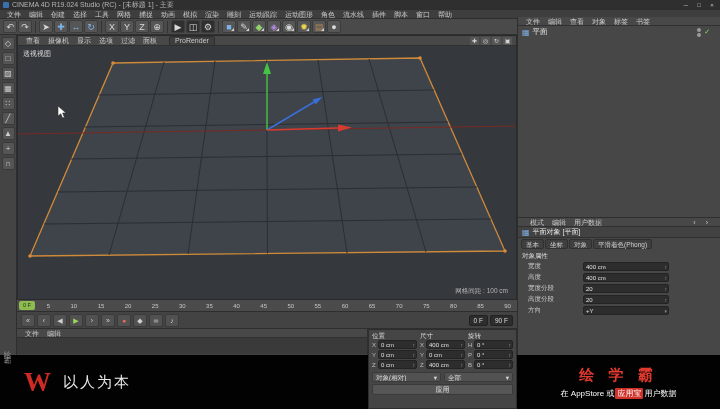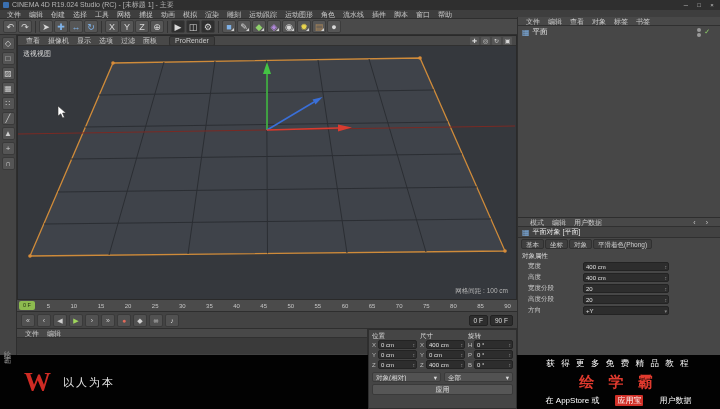--- a/index.html
+++ b/index.html
@@ -74,27 +74,27 @@
   .am-tab{padding:0 4px;font-size:6.5px;line-height:9px;background:#3f3f3f;border:1px solid #303030;border-radius:2px;color:#ccc;white-space:nowrap}
   .am-section{font-size:6.5px;color:#ddd;padding:2px 4px;height:11px}
   .am-row{display:flex;align-items:center;gap:3px;height:11px;padding:0 4px 0 10px}
   .am-row .lbl{width:52px;font-size:6.5px;color:#c9c9c9;white-space:nowrap;overflow:hidden}
   .am-row .cfield{max-width:86px}
 
   .branding{position:absolute;left:0;top:355px;width:368px;height:54px;background:#020202;display:flex;align-items:center;padding-left:24px;gap:12px}
   .logo{font-size:27px;font-weight:bold;color:#cf2b24;font-family:"Liberation Serif","DejaVu Serif",serif;line-height:1}
   .row1{display:flex;align-items:baseline;gap:12px}
   .company{font-size:15px;font-weight:bold;color:#fff;letter-spacing:3px}
-  .slogan{font-size:11px;color:#e8e8e8;letter-spacing:2px}
+  .slogan{font-size:15px;color:#e8e8e8;letter-spacing:2px}
   .founded{margin-top:5px;font-size:9px;color:#f0f0f0;letter-spacing:8px}
 
   .adbox{position:absolute;left:517px;top:355px;width:203px;height:54px;background:#020202;display:flex;flex-direction:column;align-items:center;justify-content:center;gap:3px}
   .ad-line1{font-size:8.5px;color:#fff;letter-spacing:2px;white-space:nowrap}
   .ad-brand{font-size:15px;font-weight:bold;color:#e03a2e;letter-spacing:5px}
-  .ad-line2{font-size:8px;color:#fff;display:flex;gap:16px;white-space:nowrap}
+  .ad-line2{font-size:8px;color:#fff;display:flex;gap:1px;white-space:nowrap}
   .ad-hl{background:#d03028;color:#fff;padding:0 2px;border-radius:1px}
 
   .vwatermark{position:absolute;left:2px;top:344px;writing-mode:vertical-rl;font-size:7.5px;color:#8a8a8a;letter-spacing:3px;z-index:5}
 </style>
 </head>
 <body>
 
 <div class="window">
 
   <div class="titlebar">
@@ -472,21 +472,20 @@
   <div class="branding">
     <span class="logo">W</span>
     <span>
       <span class="row1">
         <span class="slogan">以人为本</span>
       </span>
     </span>
   </div>
 
   <div class="adbox">
-    <span class="ad-line1">获 得 更 多 免 费 精 品 教 程</span>
     <span class="ad-brand">绘 学 霸</span>
     <span class="ad-line2">
       <span>在 AppStore 或</span>
       <span class="ad-hl">应用宝</span>
       <span>用户数据</span>
     </span>
   </div>
 
   <div class="vwatermark">绘学霸</div>
 </div>

